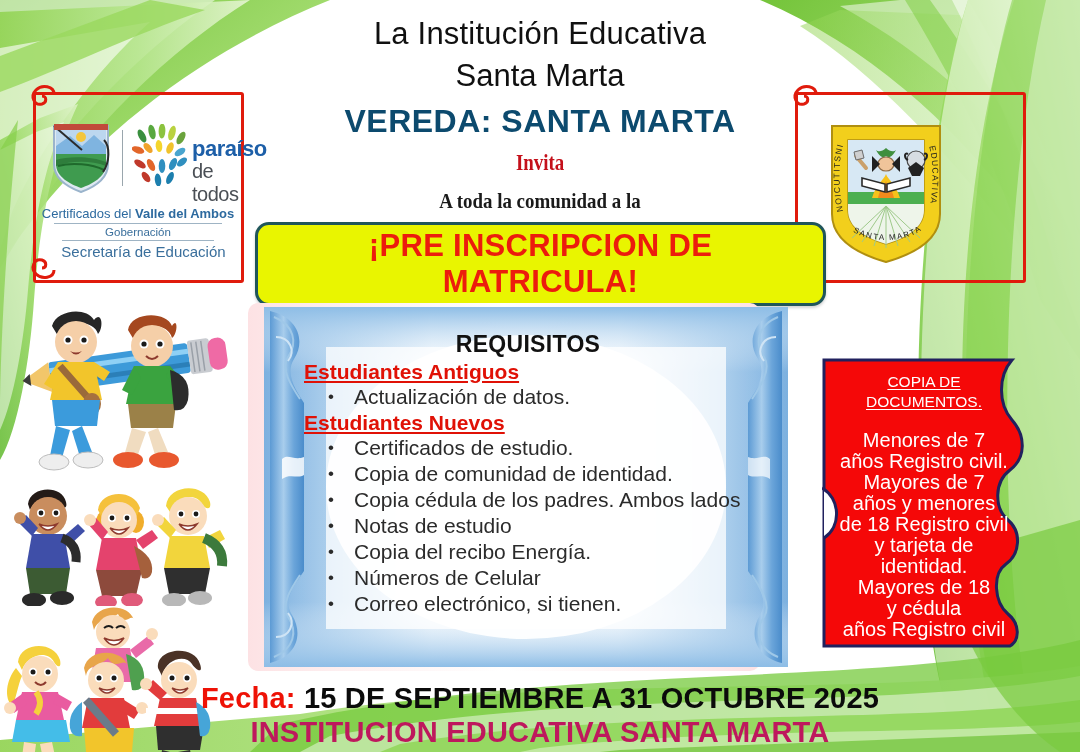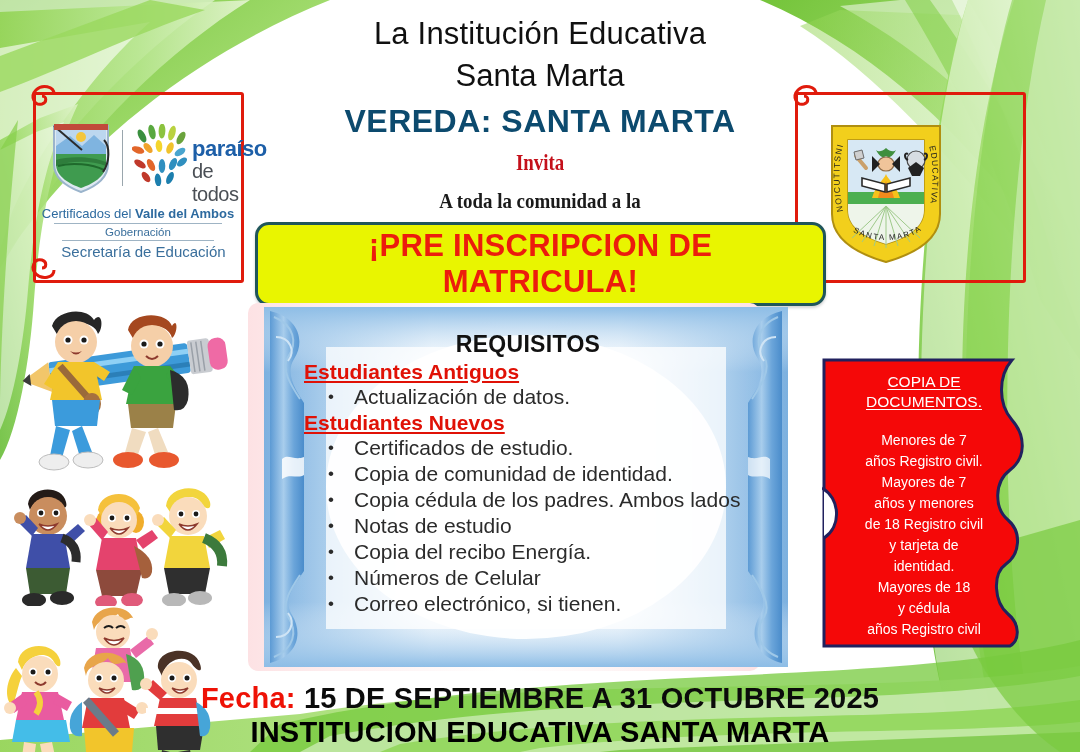--- a/index.html
+++ b/index.html
@@ -53,27 +53,27 @@
   .sec-head{color:#e01106;font-weight:bold;font-size:21px;text-decoration:underline;
     text-underline-offset:2px;margin:1px 0 0 -4px;}
   .req-li{display:flex;align-items:flex-start;font-size:21px;color:#2b2b2b;line-height:26px;}
   .req-li .bullet{width:46px;text-align:center;flex:0 0 46px;font-size:17px;line-height:26px;}
   .req-li .txt{flex:1;}
 
   
   .ribbon{position:absolute;left:822px;top:358px;width:218px;height:298px;}
   .ribbon-text{position:absolute;left:14px;top:14px;width:176px;text-align:center;color:#fff;}
   .ribbon-title{font-size:15.5px;line-height:20px;text-decoration:underline;text-underline-offset:2px;}
-  .ribbon-body{font-size:14px;line-height:21px;margin-top:18px;}
+  .ribbon-body{font-size:20px;line-height:21px;margin-top:18px;}
 
   
   .foot{position:absolute;left:0;right:0;text-align:center;font-weight:bold;
     font-size:29px;letter-spacing:.2px;white-space:nowrap;}
   .foot1{top:682px;}
-  .foot2{top:716px;color:#000000;}
+  .foot2{top:716px;color:#be185d;}
   .foot-fecha{color:#ee1206;}
   .foot-date{color:#0b0b0b;}
 
   
   .clip{position:absolute;}
 </style>
 </head>
 <body>
 
 <div id="poster">

